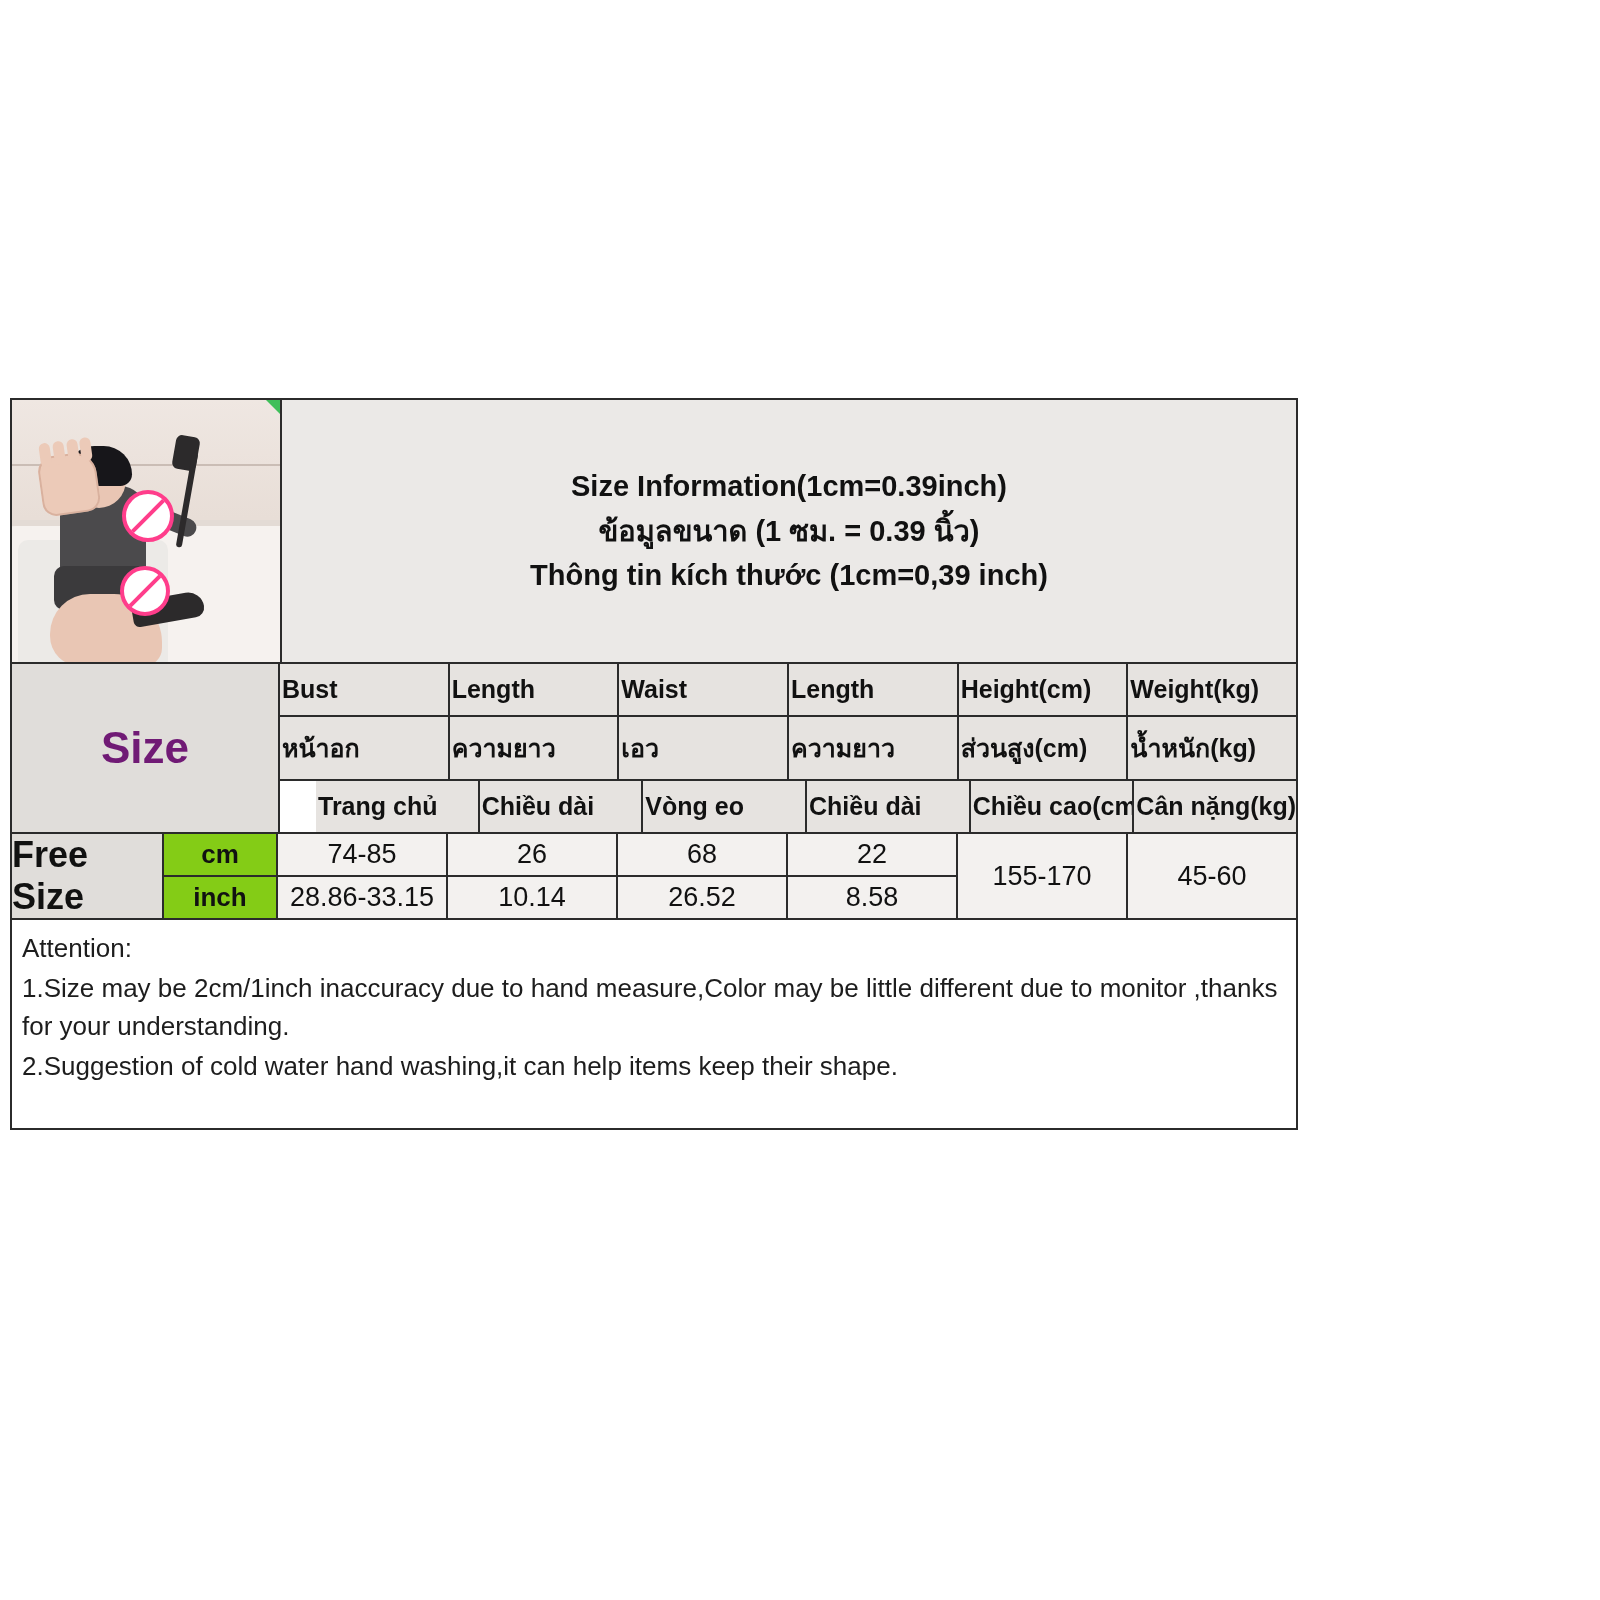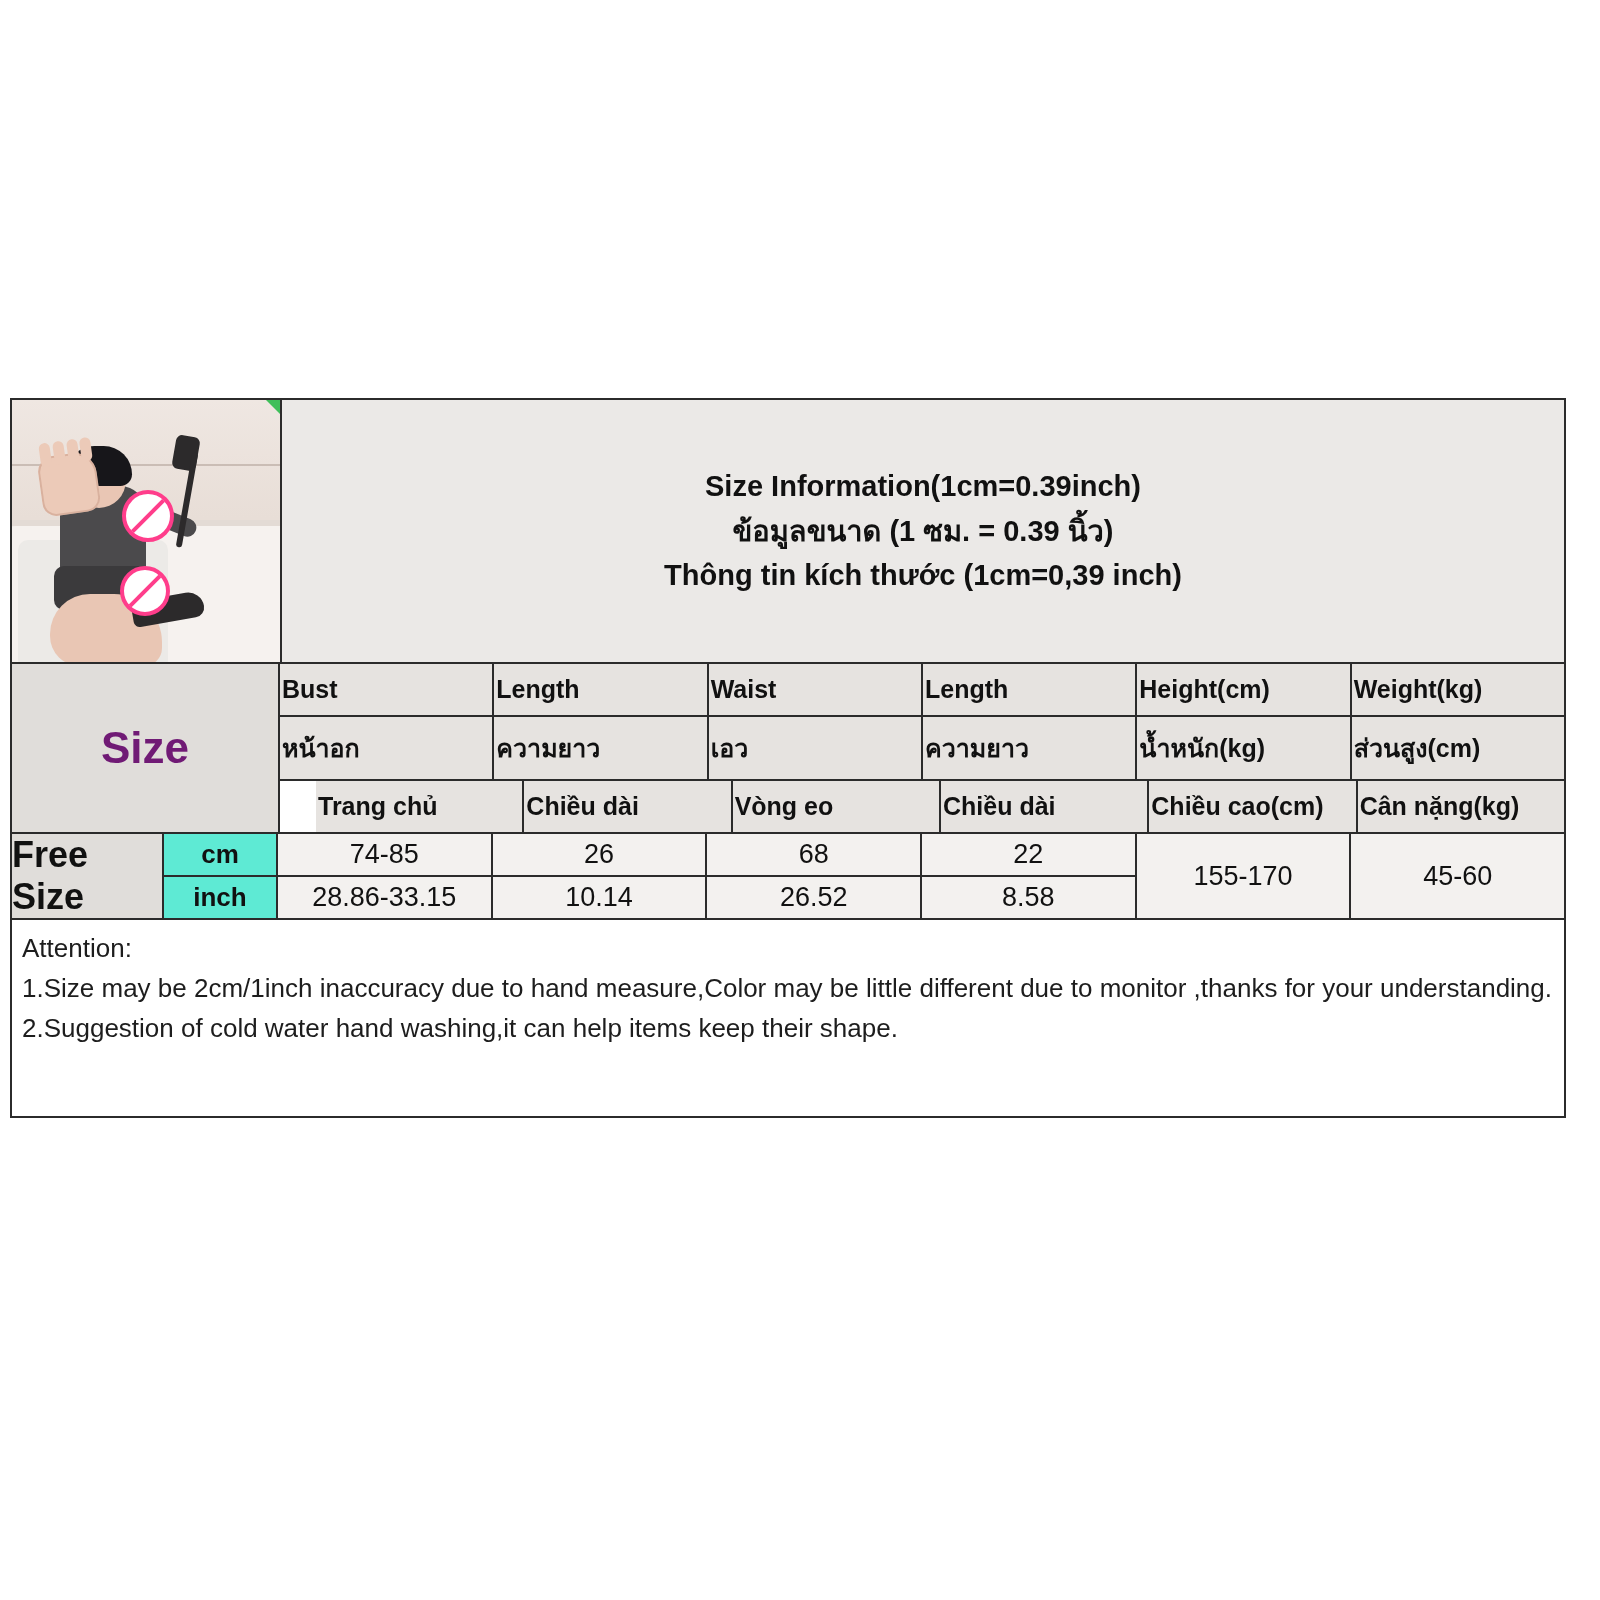--- a/index.html
+++ b/index.html
@@ -12,21 +12,21 @@
     height: 1600px;
     font-family: "Liberation Sans", sans-serif;
     position: relative;
     overflow: hidden;
   }
 
   .size-chart {
     position: absolute;
     left: 10px;
     top: 398px;
-    width: 1556px;
+    width: 1288px;
     border: 2px solid #2b2b2b;
     box-sizing: border-box;
     background: #ffffff;
   }
 
   
   .top-row {
     display: flex;
     border-bottom: 2px solid #2b2b2b;
   }
@@ -222,21 +222,21 @@
   .units-col {
     flex: 0 0 114px;
     width: 114px;
     border-right: 2px solid #2b2b2b;
     display: flex;
     flex-direction: column;
     box-sizing: border-box;
   }
   .unit-cell {
     flex: 1 1 0;
-    background: #5eead4;
+    background: #84cc16;
     display: flex;
     align-items: center;
     justify-content: center;
     font-size: 26px;
     font-weight: bold;
     color: #111;
     border-bottom: 2px solid #2b2b2b;
     box-sizing: border-box;
   }
   .unit-cell:last-child { border-bottom: none; }
@@ -343,22 +343,22 @@
         <div class="hdr-cell">Waist</div>
         <div class="hdr-cell">Length</div>
         <div class="hdr-cell">Height(cm)</div>
         <div class="hdr-cell">Weight(kg)</div>
       </div>
       <div class="hdr-line">
         <div class="hdr-cell">หน้าอก</div>
         <div class="hdr-cell">ความยาว</div>
         <div class="hdr-cell">เอว</div>
         <div class="hdr-cell">ความยาว</div>
+        <div class="hdr-cell">ส่วนสูง(cm)</div>
         <div class="hdr-cell">น้ำหนัก(kg)</div>
-        <div class="hdr-cell">ส่วนสูง(cm)</div>
       </div>
       <div class="hdr-line">
         <div class="hdr-cell">Trang chủ</div>
         <div class="hdr-cell">Chiều dài</div>
         <div class="hdr-cell">Vòng eo</div>
         <div class="hdr-cell">Chiều dài</div>
         <div class="hdr-cell">Chiều cao(cm)</div>
         <div class="hdr-cell">Cân nặng(kg)</div>
       </div>
     </div>

